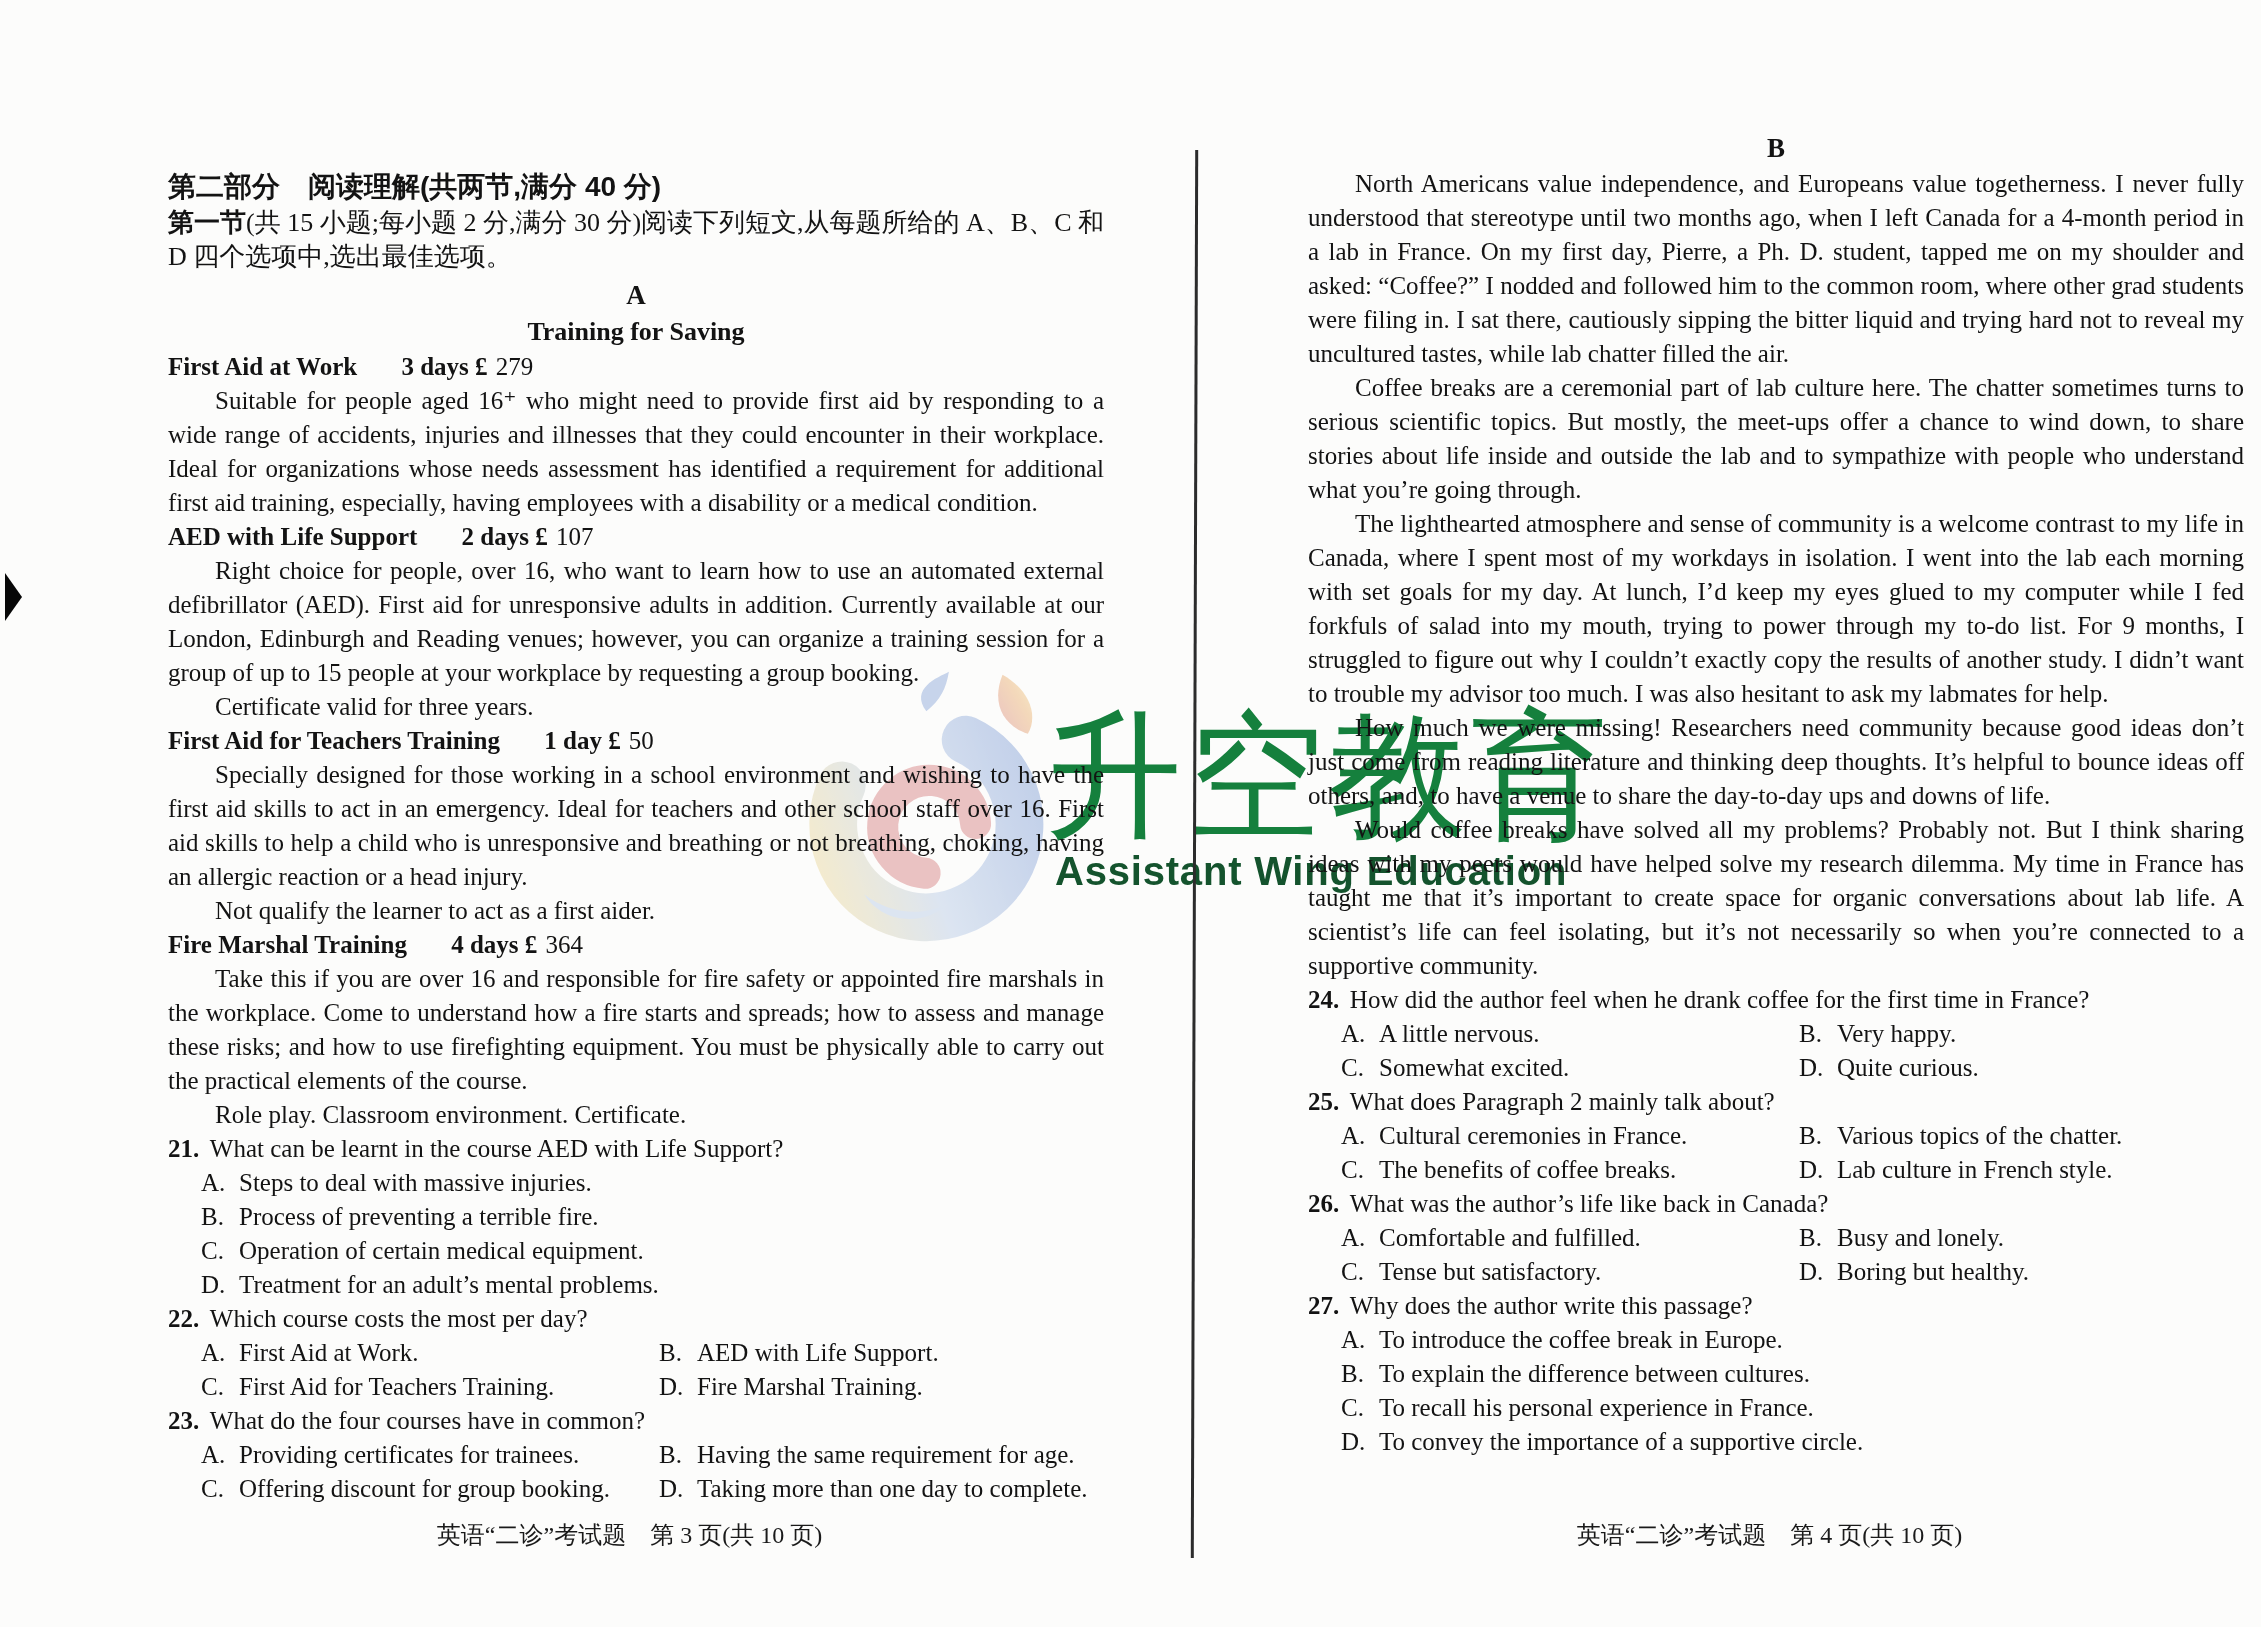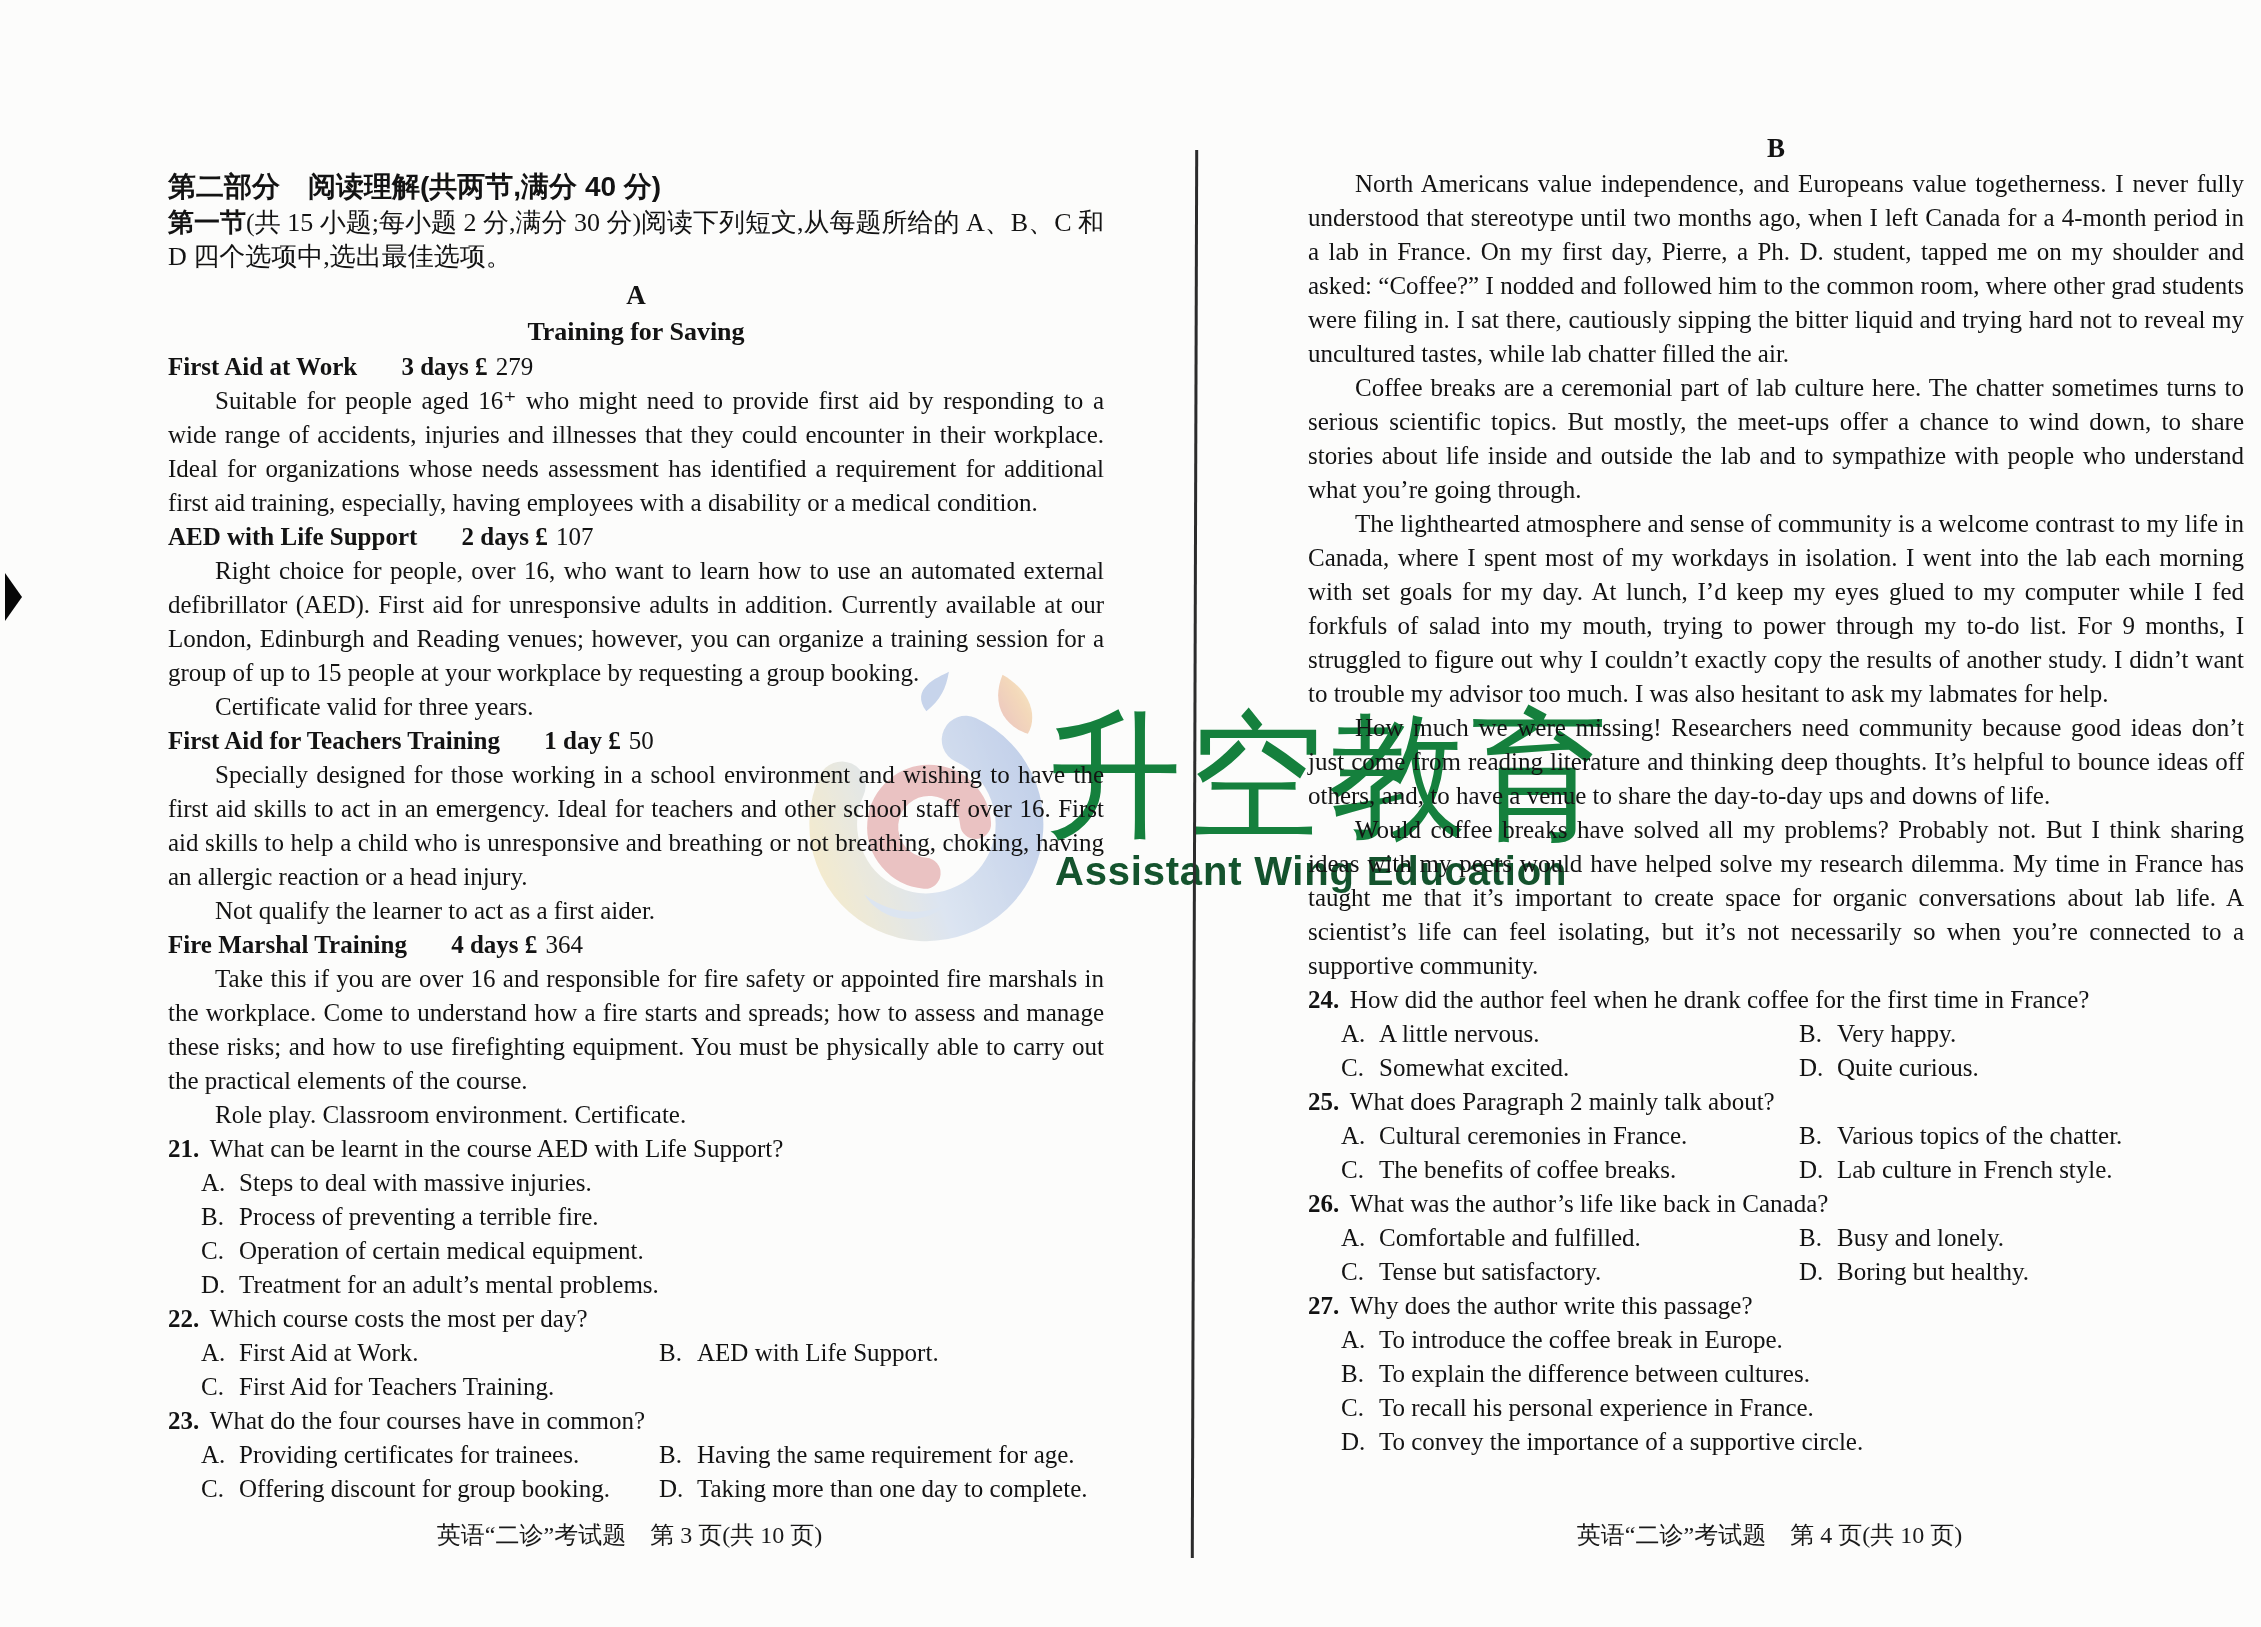--- a/index.html
+++ b/index.html
@@ -141,20 +141,21 @@
       <div class="opt"><span class="opt-label">C.</span><span>Operation of certain medical equipment.</span></div>
       <div class="opt"><span class="opt-label">D.</span><span>Treatment for an adult’s mental problems.</span></div>
     </div>
 
     <div class="question">
       <div><span class="q-num">22.</span><span>Which course costs the most per day?</span></div>
       <div class="opt-grid">
         <div class="opt"><span class="opt-label">A.</span><span>First Aid at Work.</span></div>
         <div class="opt"><span class="opt-label">B.</span><span>AED with Life Support.</span></div>
         <div class="opt"><span class="opt-label">C.</span><span>First Aid for Teachers Training.</span></div>
+        <div class="opt"><span class="opt-label">D.</span><span>Fire Marshal Training.</span></div>
       </div>
     </div>
 
     <div class="question">
       <div><span class="q-num">23.</span><span>What do the four courses have in common?</span></div>
       <div class="opt-grid">
         <div class="opt"><span class="opt-label">A.</span><span>Providing certificates for trainees.</span></div>
         <div class="opt"><span class="opt-label">B.</span><span>Having the same requirement for age.</span></div>
         <div class="opt"><span class="opt-label">C.</span><span>Offering discount for group booking.</span></div>
         <div class="opt"><span class="opt-label">D.</span><span>Taking more than one day to complete.</span></div>

